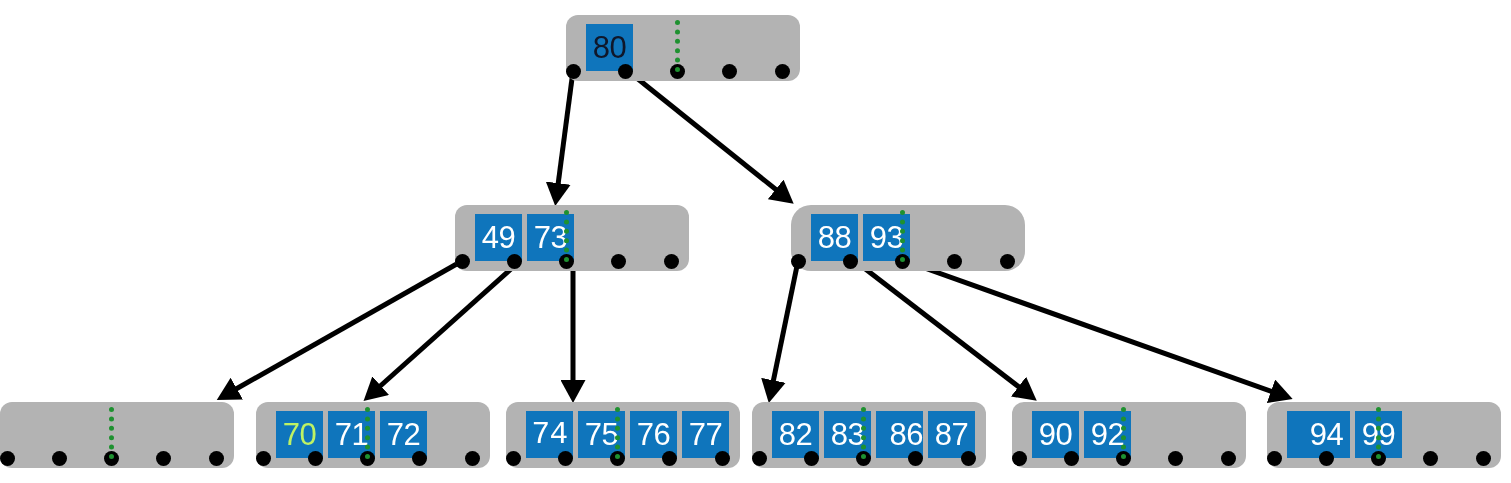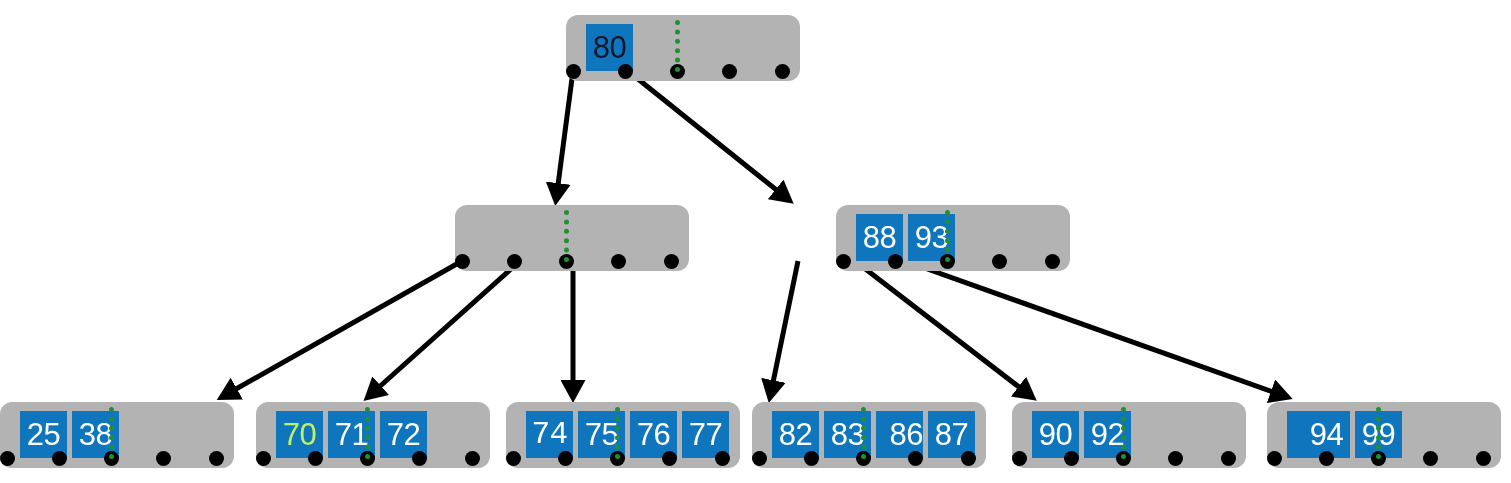--- a/index.html
+++ b/index.html
@@ -98,44 +98,44 @@
           <div class="key-cell" style="background: rgb(15, 117, 188); color: #0f172a;">80</div>
         </div>
         <div class="ptr-dot" style="left: 7px; background: rgb(0, 0, 0);"></div>
         <div class="ptr-dot" style="left: 59.25px; background: rgb(0, 0, 0);"></div>
         <div class="ptr-dot" style="left: 111.5px; background: rgb(0, 0, 0);"></div>
         <div class="ptr-dot" style="left: 163.75px; background: rgb(0, 0, 0);"></div>
         <div class="ptr-dot" style="left: 216px; background: rgb(0, 0, 0);"></div>
         <div class="split-line" style="left: 111.5px; border-left-color: rgb(30, 145, 48);"></div>
       </div>
       <div class="btree-node" style="left: 455px; top: 205px; width: 234px; background: rgb(179, 179, 179);">
-        <div class="ptr-dot" style="left: 7px; background: rgb(0, 0, 0);"></div>
-        <div class="ptr-dot" style="left: 59.25px; background: rgb(0, 0, 0);"></div>
-        <div class="ptr-dot" style="left: 111.5px; background: rgb(0, 0, 0);"></div>
-        <div class="ptr-dot" style="left: 163.75px; background: rgb(0, 0, 0);"></div>
-        <div class="ptr-dot" style="left: 216px; background: rgb(0, 0, 0);"></div>
-        <div class="split-line" style="left: 111.5px; border-left-color: rgb(30, 145, 48);"></div>
-      </div>
-      <div class="btree-node" style="left: 836px; top: 205px; width: 234px; background: rgb(179, 179, 179);">
+        <div class="node-cells">
+          <div class="key-cell" style="background: rgb(15, 117, 188); color: rgb(255, 255, 255);">49</div>
+          <div class="key-cell" style="background: rgb(15, 117, 188); color: rgb(255, 255, 255);">73</div>
+        </div>
+        <div class="ptr-dot" style="left: 7px; background: rgb(0, 0, 0);"></div>
+        <div class="ptr-dot" style="left: 59.25px; background: rgb(0, 0, 0);"></div>
+        <div class="ptr-dot" style="left: 111.5px; background: rgb(0, 0, 0);"></div>
+        <div class="ptr-dot" style="left: 163.75px; background: rgb(0, 0, 0);"></div>
+        <div class="ptr-dot" style="left: 216px; background: rgb(0, 0, 0);"></div>
+        <div class="split-line" style="left: 111.5px; border-left-color: rgb(30, 145, 48);"></div>
+      </div>
+      <div class="btree-node" style="left: 791px; top: 205px; width: 234px; background: rgb(179, 179, 179); border-radius: 20px;">
         <div class="node-cells">
           <div class="key-cell" style="background: rgb(15, 117, 188); color: rgb(255, 255, 255);">88</div>
           <div class="key-cell" style="background: rgb(15, 117, 188); color: rgb(255, 255, 255);">93</div>
         </div>
         <div class="ptr-dot" style="left: 7px; background: rgb(0, 0, 0);"></div>
         <div class="ptr-dot" style="left: 59.25px; background: rgb(0, 0, 0);"></div>
         <div class="ptr-dot" style="left: 111.5px; background: rgb(0, 0, 0);"></div>
         <div class="ptr-dot" style="left: 163.75px; background: rgb(0, 0, 0);"></div>
         <div class="ptr-dot" style="left: 216px; background: rgb(0, 0, 0);"></div>
         <div class="split-line" style="left: 111.5px; border-left-color: rgb(30, 145, 48);"></div>
       </div>
       <div class="btree-node" style="left: 0px; top: 402px; width: 234px; background: rgb(179, 179, 179);">
-        <div class="node-cells">
-          <div class="key-cell" style="background: rgb(15, 117, 188); color: rgb(255, 255, 255);">25</div>
-          <div class="key-cell" style="background: rgb(15, 117, 188); color: rgb(255, 255, 255);">38</div>
-        </div>
         <div class="ptr-dot" style="left: 7px; background: rgb(0, 0, 0);"></div>
         <div class="ptr-dot" style="left: 59.25px; background: rgb(0, 0, 0);"></div>
         <div class="ptr-dot" style="left: 111.5px; background: rgb(0, 0, 0);"></div>
         <div class="ptr-dot" style="left: 163.75px; background: rgb(0, 0, 0);"></div>
         <div class="ptr-dot" style="left: 216px; background: rgb(0, 0, 0);"></div>
         <div class="split-line" style="left: 111.5px; border-left-color: rgb(30, 145, 48);"></div>
       </div>
       <div class="btree-node" style="left: 256px; top: 402px; width: 234px; background: rgb(179, 179, 179);">
         <div class="node-cells">
           <div class="key-cell" style="background: rgb(15, 117, 188); color: #bef264;">70</div>

